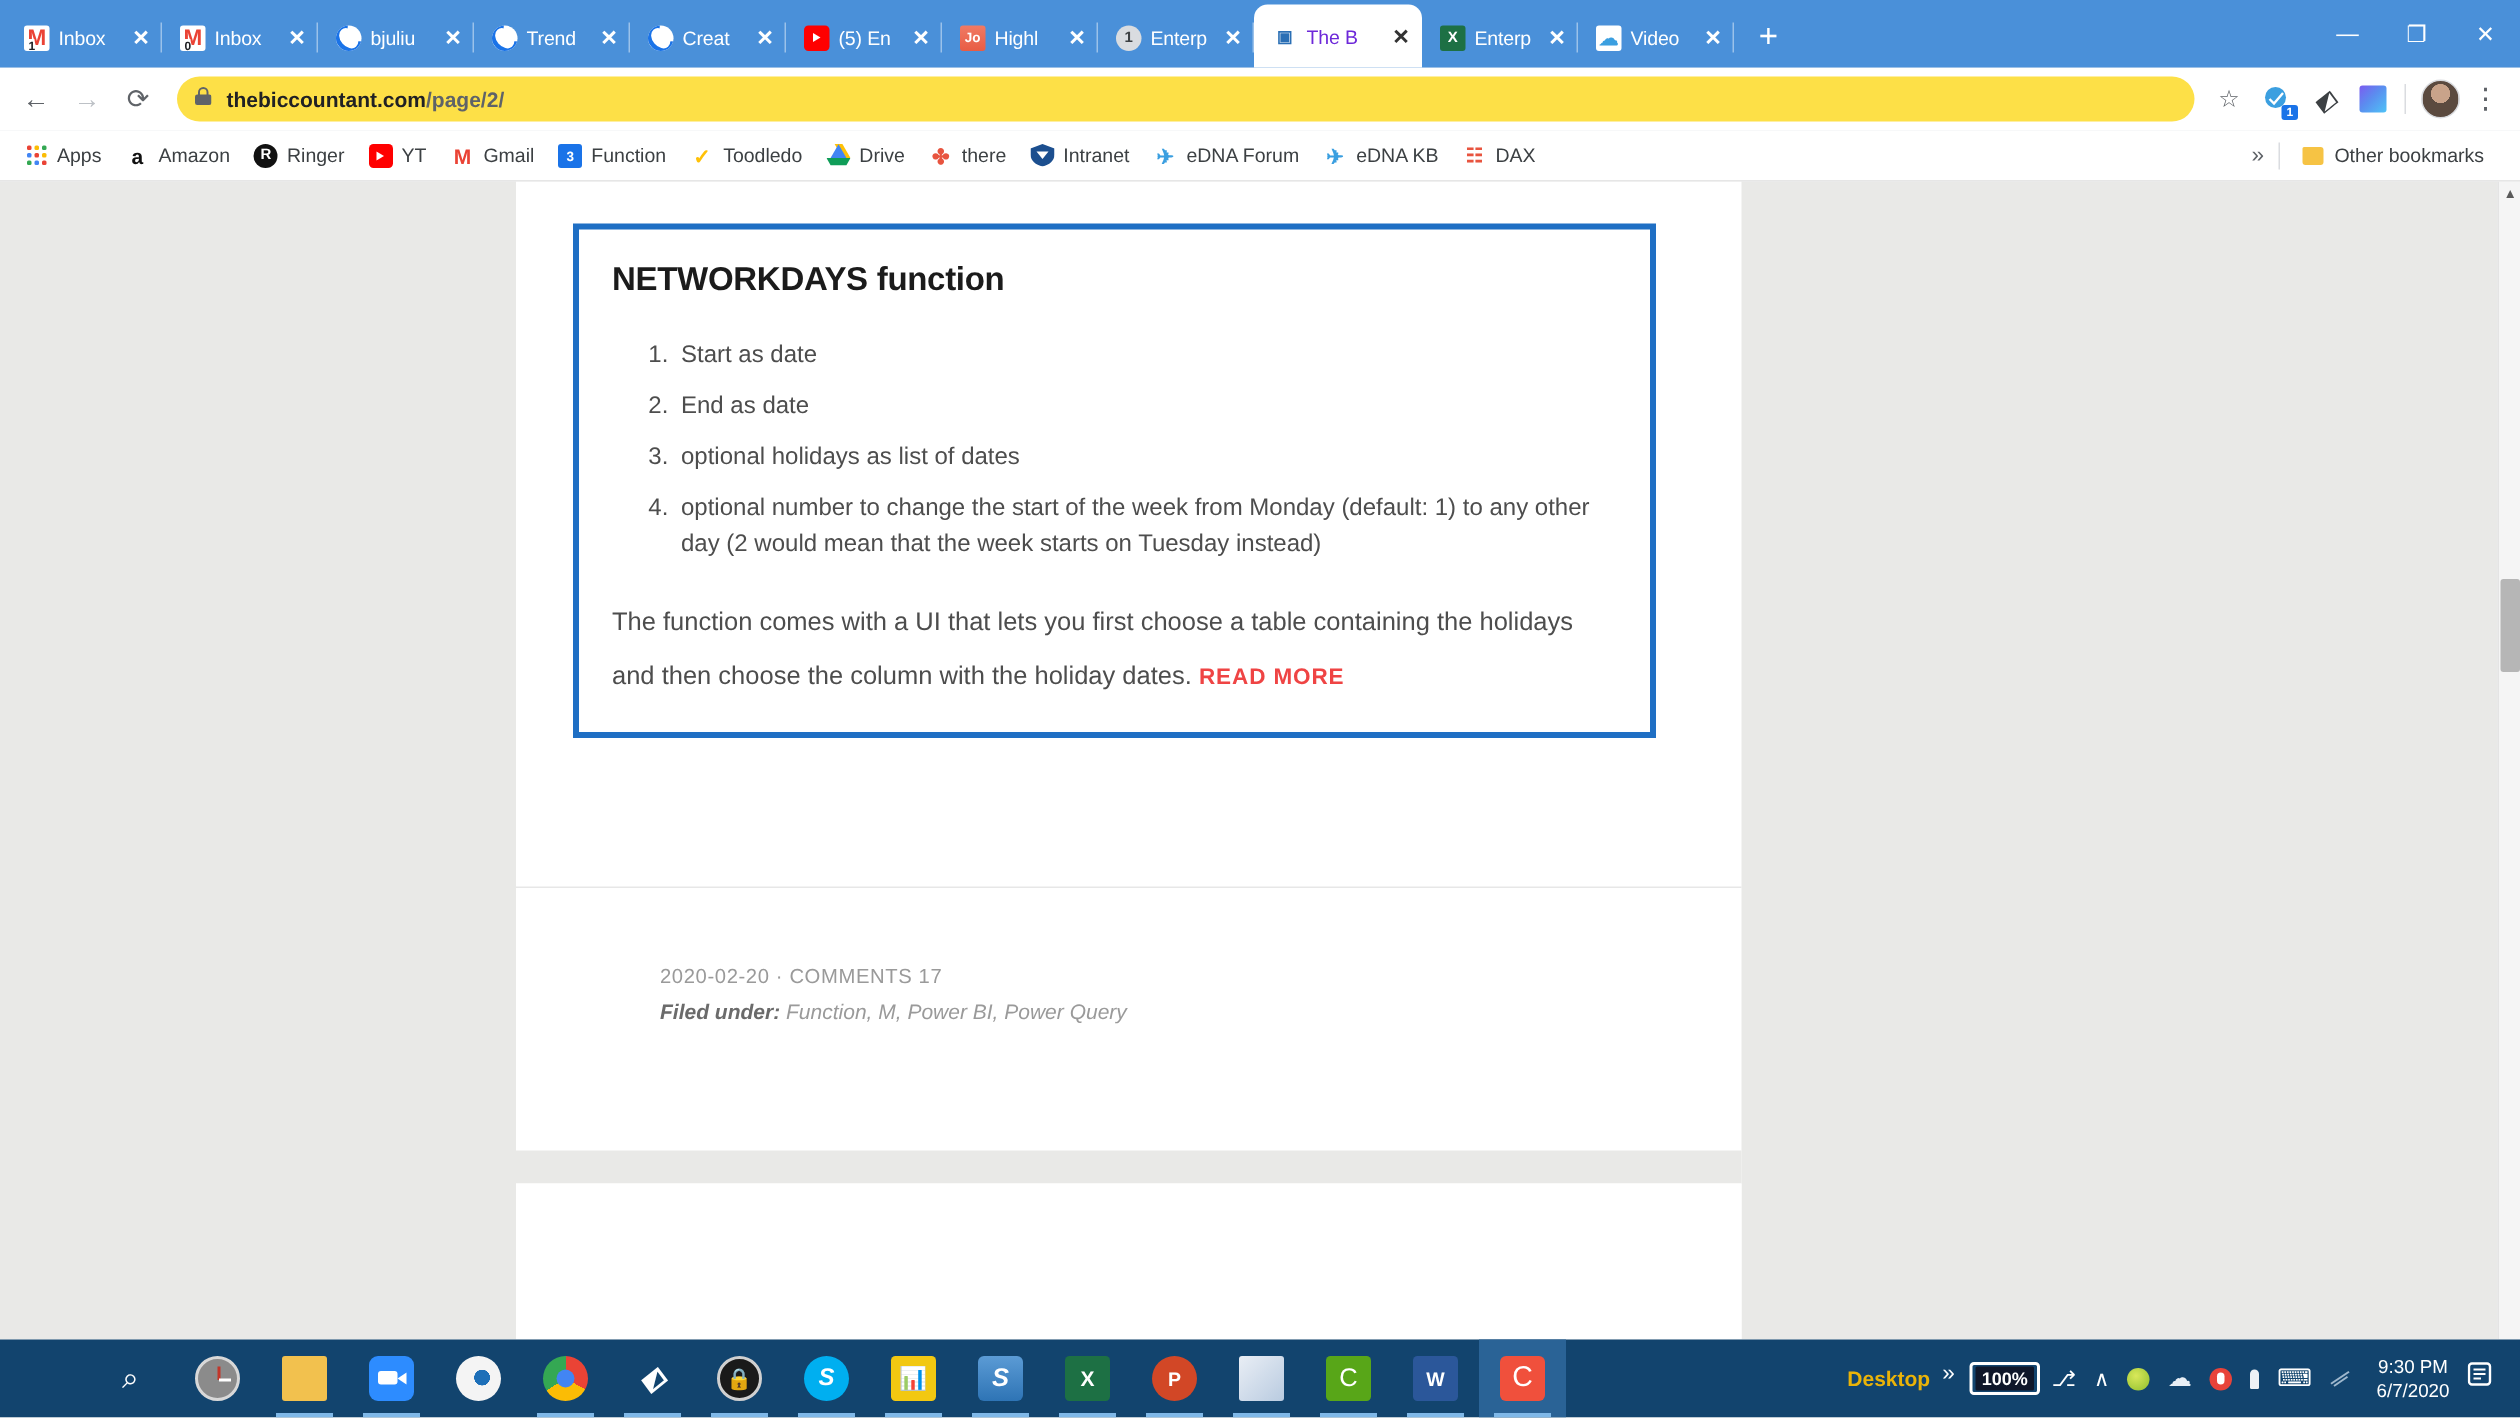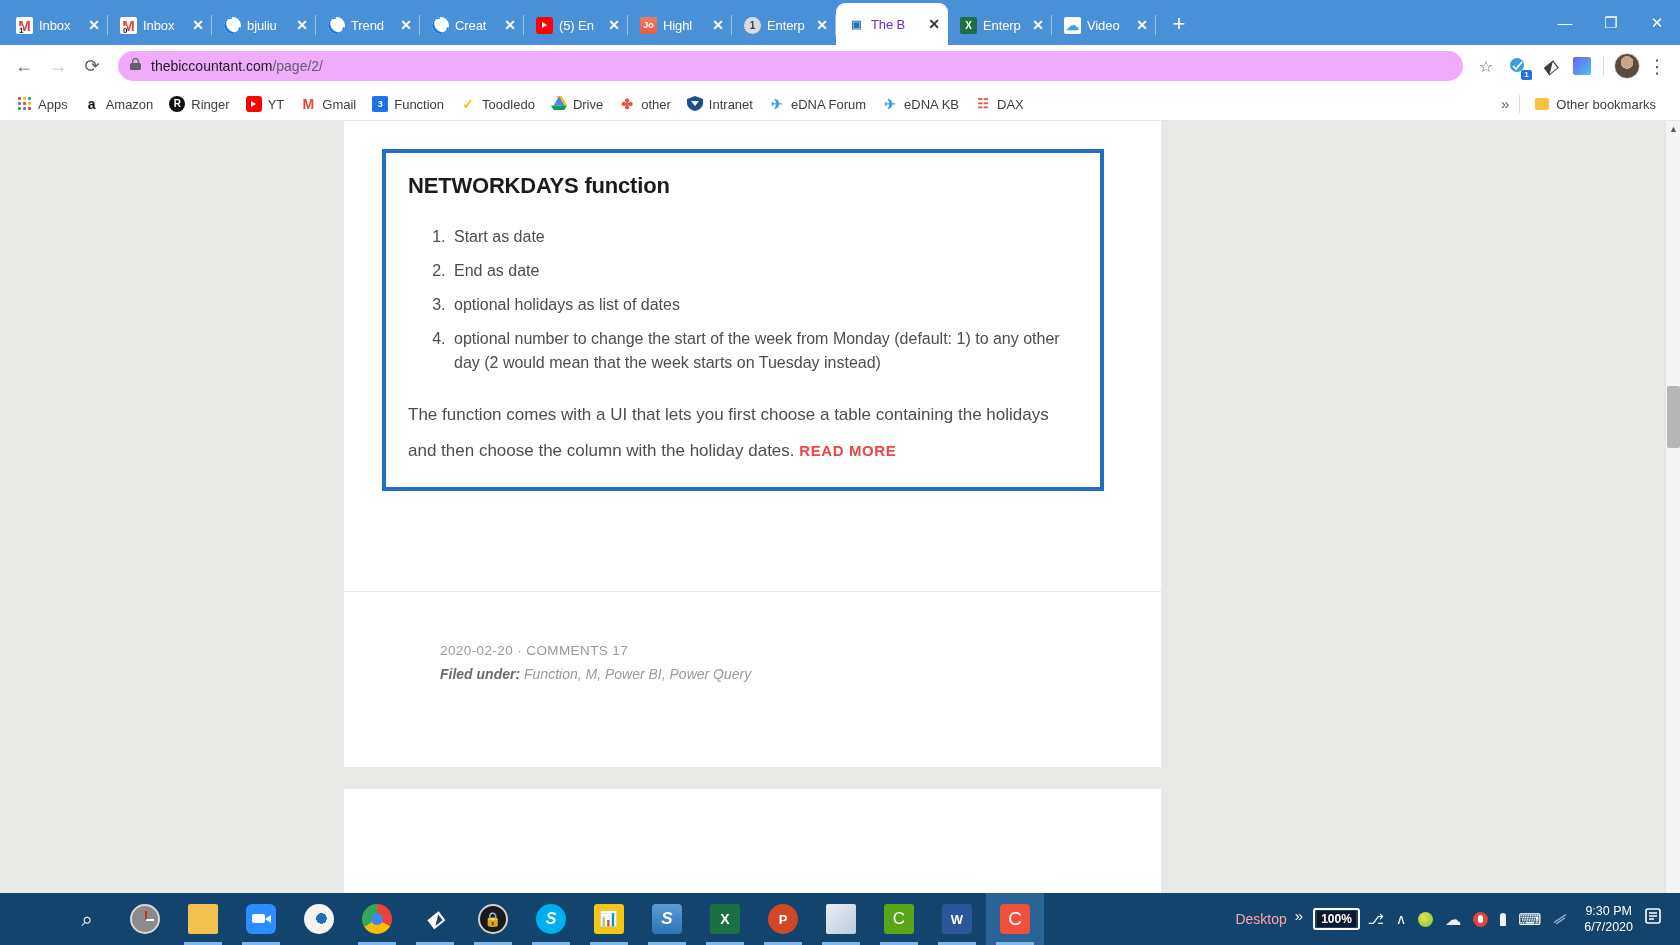--- a/index.html
+++ b/index.html
@@ -128,26 +128,27 @@
   }
   .nav-btn {
     width: 32px; height: 32px;
     display:flex;align-items:center;justify-content:center;
     color:#5f6368; font-size:18px; border-radius:50%;
   }
   .nav-btn.disabled { color:#bdc1c6; }
   #omnibox {
     flex: 1 1 auto;
     height: 30px;
-    background: #f0abfc;
+    background: #fde047;
     border-radius: 15px;
     display: flex; align-items:center;
     padding: 0 12px;
     margin: 0 6px 0 8px;
     gap: 10px;
+    font-weight: bold;
   }
   #omnibox .lock { font-size: 12px; color:#5f6368; }
   #omnibox .url { font-size: 14px; color:#202124; }
   #omnibox .url .path { color:#5f6368; }
   .tb-icon {
     width: 30px; height: 30px; flex:0 0 30px;
     display:flex;align-items:center;justify-content:center;
     font-size:16px; color:#5f6368; position: relative;
   }
   #ext-badge {
@@ -173,21 +174,21 @@
   #bookmarks-bar {
     height: 34px; background:#ffffff;
     display:flex; align-items:center;
     padding: 0 8px;
     border-bottom: 1px solid #e6e6e6;
     font-size: 13px; color:#3c4043;
     gap: 0;
     overflow: hidden;
   }
   .bm {
-    display:flex; align-items:flex-end; gap:6px;
+    display:flex; align-items:center; gap:6px;
     padding: 4px 8px; border-radius: 4px;
     white-space: nowrap; flex: 0 0 auto;
   }
   .bm-ico {
     width:16px;height:16px;flex:0 0 16px;
     display:flex;align-items:center;justify-content:center;
     font-size:11px; font-weight:700; border-radius:2px; position:relative;
   }
   .ico-apps { display:grid; grid-template-columns:repeat(3,3px); grid-template-rows:repeat(3,3px); gap:2px; }
   .ico-apps i { display:block;width:3px;height:3px;border-radius:1px; }
@@ -339,21 +340,21 @@
   .g-excel { background:#1d7044; border-radius:3px; color:#fff; font-size:14px; }
   .g-ppt { background:#d24726; border-radius:50%; color:#fff; font-size:13px; }
   .g-onenote { background: linear-gradient(135deg,#e9eef5,#b9cbe0); border-radius:2px; }
   .g-camtasia { background:#58a618; border-radius:3px; color:#fff; font-size:17px; font-weight:400; }
   .g-word { background:#2b579a; border-radius:3px; color:#fff; font-size:13px; }
   .g-cam-red { background:#f0503c; border-radius:4px; color:#fff; font-size:19px; font-weight:400; }
 
   #tray {
     margin-left: auto; display:flex; align-items:center; height:52px; padding-right: 6px;
   }
-  #desktop-label { color:#fca5a5; font-size:14px; padding: 0 6px; }
+  #desktop-label { color:#eab308; font-size:14px; padding: 0 6px; font-weight: bold; }
   #tray-overflow { color:#fff; font-size:15px; padding: 0 4px 8px 2px; }
   #battery {
     border:2px solid #fff; border-radius:3px;
     padding: 1px 2px; margin: 0 2px 0 6px;
     display:flex; align-items:center;
   }
   #battery-fill {
     background:#0f172a; color:#fff; font-size:12px; font-weight:700;
     padding: 1px 4px; border-radius:1px;
   }
@@ -540,21 +541,21 @@
         <svg width="16" height="15" viewBox="0 0 16 15">
             <path d="M5.4 0h5.2l5.4 9.4h-5.2z" fill="#ffc107"></path>
             <path d="M8 .2l5.3 9.2H2.7z" fill="#4285f4"></path>
             <path d="M0 9.4h16l-2.7 4.7H2.7z" fill="#0f9d58"></path>
           </svg>
       </span>
       <span>Drive</span>
     </div>
     <div class="bm">
       <span class="bm-ico ico-webta">✤</span>
-      <span>other</span>
+      <span>there</span>
     </div>
     <div class="bm">
       <span class="bm-ico">
         <svg width="16" height="15" viewBox="0 0 16 15">
             <path d="M8 0l8 3v4c0 4-3.5 7-8 8C3.5 14 0 11 0 7V3z" fill="#1c4f8f"></path>
             <path d="M4 5h8l-4 5z" fill="#fff"></path>
           </svg>
       </span>
       <span>Intranet</span>
     </div>

